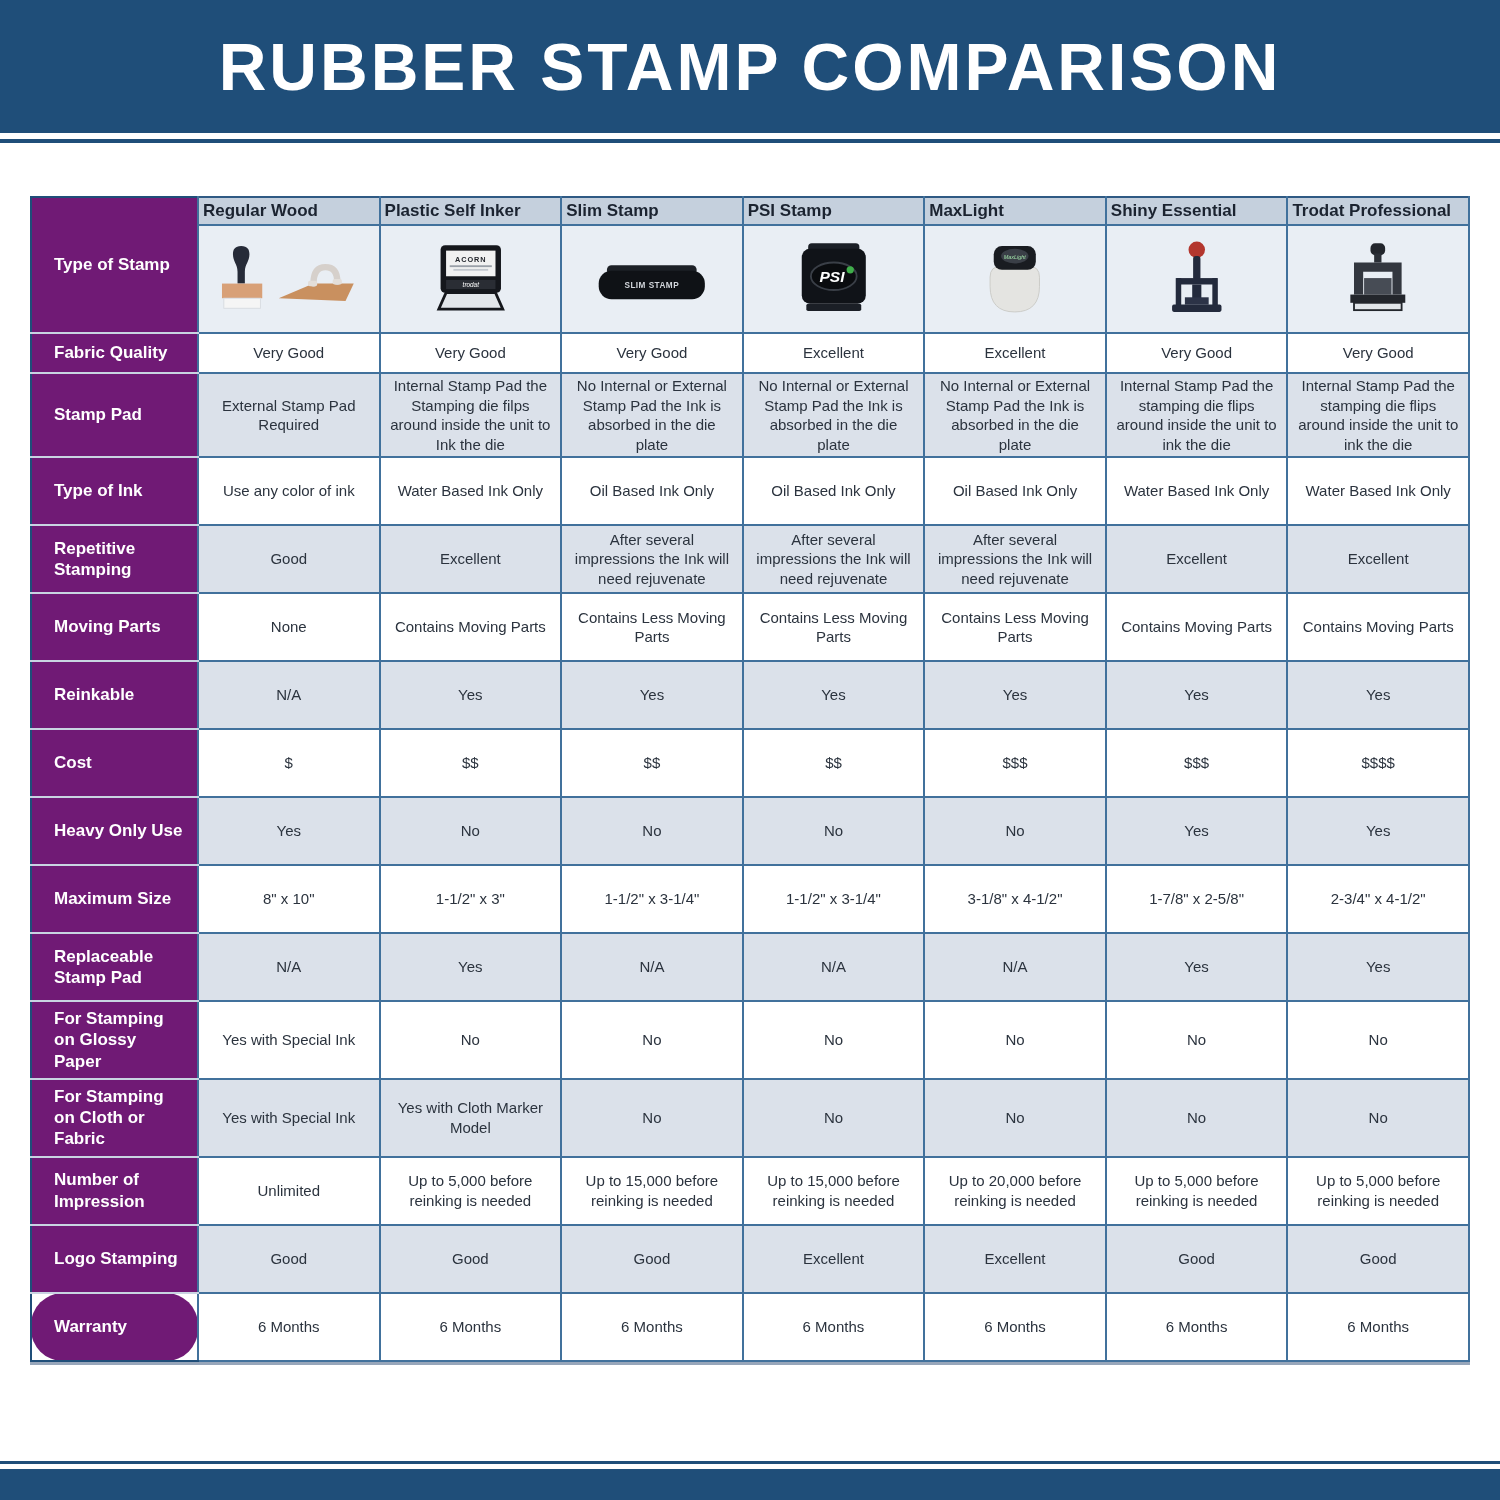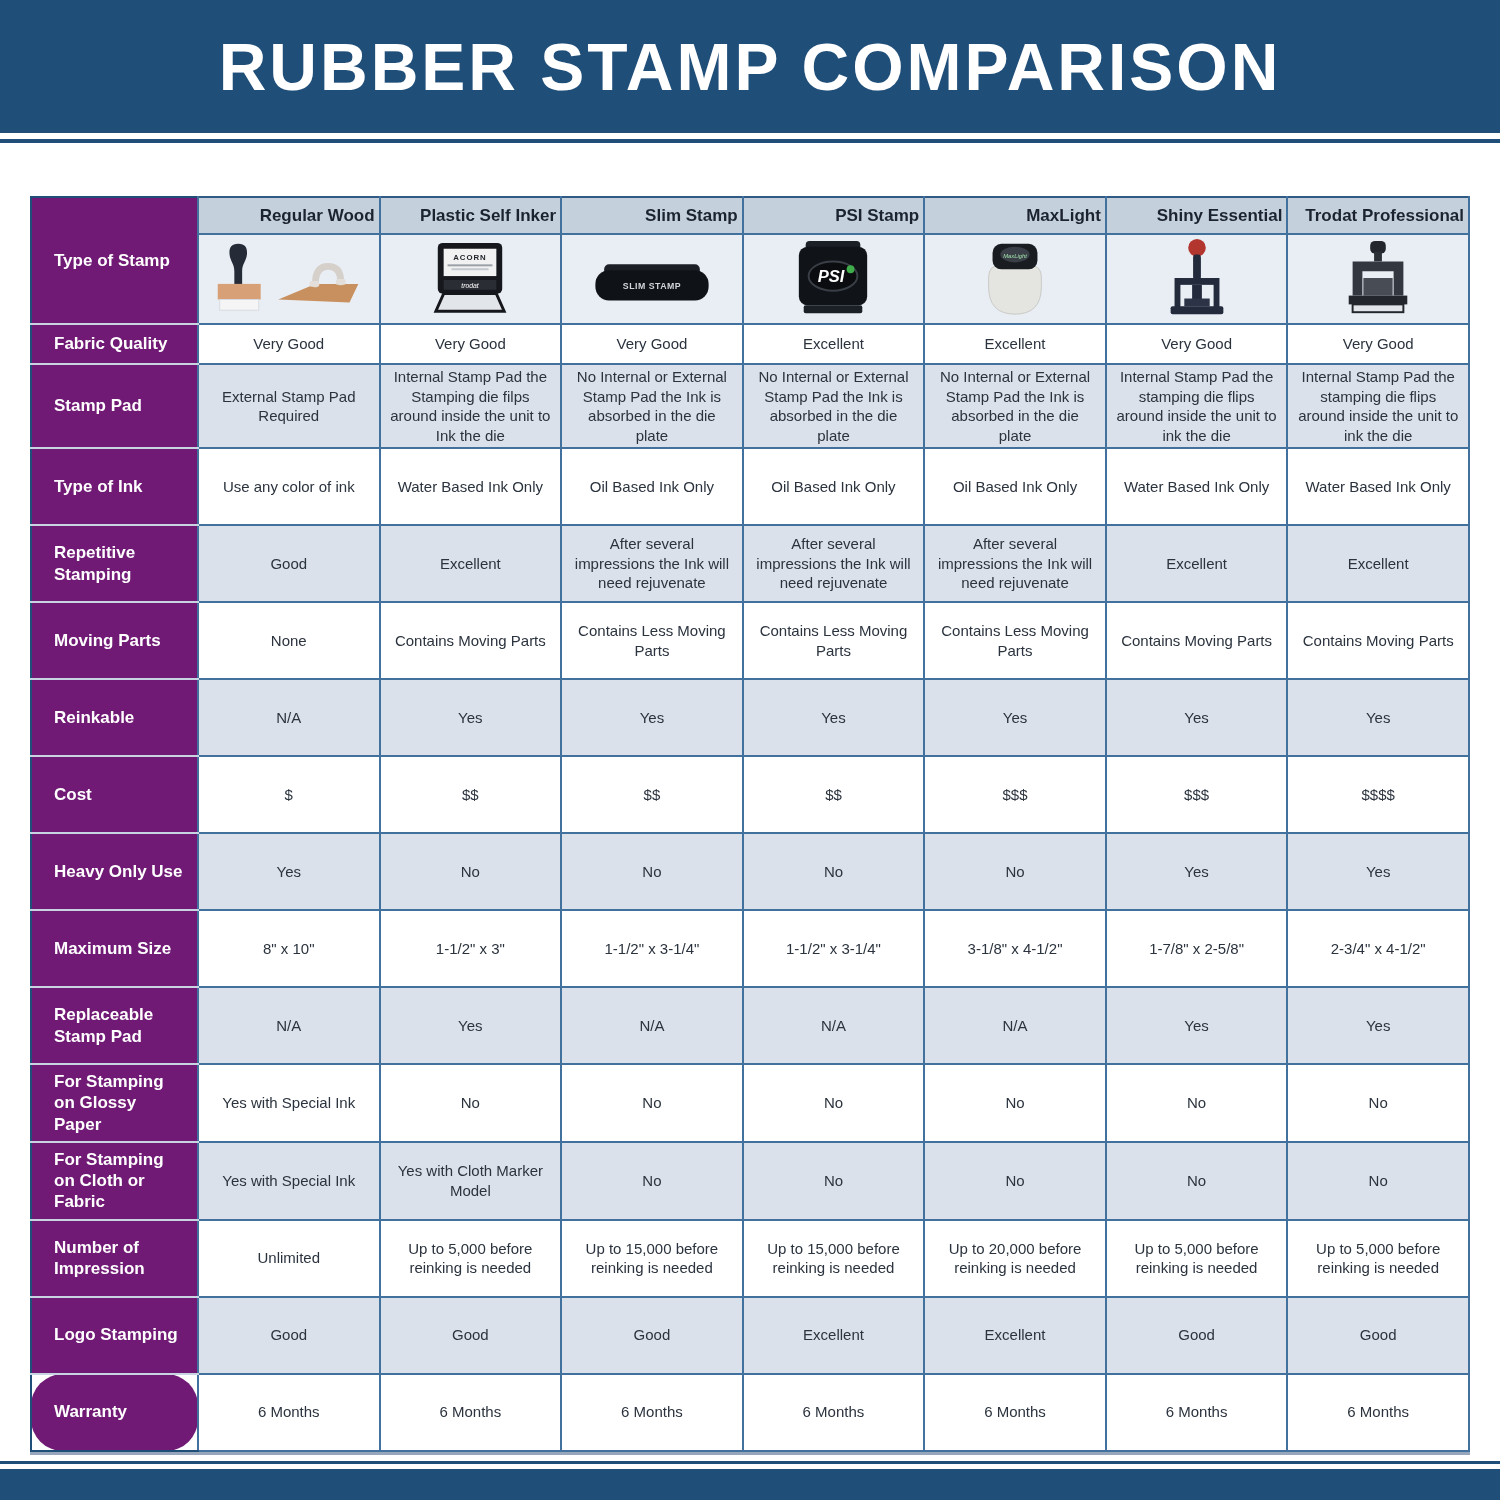--- a/index.html
+++ b/index.html
@@ -59,49 +59,49 @@
   }
   thead th.corner-cell { border-top: 2px solid #1f4e79; }
   tbody tr:last-child th.row-label { border-bottom: 2px solid #1f4e79; border-radius: 32px; }
 
   
   th.col-head {
     background: #c5d0dd;
     color: #1b2330;
     font-size: 17px;
     font-weight: bold;
-    text-align: right;
+    text-align: left;
     vertical-align: middle;
     border: 2px solid #41719c;
     border-top: 2px solid #2f5a84;
-    height: 37px;
+    height: 28px;
     padding: 2px 4px;
   }
   
   td.img-cell {
     background: #e9eef4;
     border: 2px solid #41719c;
     height: 84px;
     text-align: center;
     vertical-align: middle;
-    padding: 3px;
+    padding: 12px;
   }
   .stamp-img { display: flex; align-items: center; justify-content: center; }
 
   
   tbody td {
     border: 2px solid #41719c;
     text-align: center;
     vertical-align: middle;
     font-size: 15px;
     color: #2b333e;
     line-height: 1.3;
     padding: 2px 9px;
   }
-  tbody tr { height: 77px; }
+  tbody tr { height: 68px; }
   tbody tr:nth-child(1) { height: 40px; }
   tbody tr:nth-child(odd)  td { background: #ffffff; }
   tbody tr:nth-child(even) td { background: #dbe1ea; }
 
   
   .footer-line { position: absolute; left: 0; right: 0; bottom: 36px; height: 3px; background: #1f4e79; }
   .footer-bar  { position: absolute; left: 0; right: 0; bottom: 0;  height: 31px; background: #1f4e79; }
 
   svg text { font-family: "Liberation Sans", sans-serif; }
 </style>

